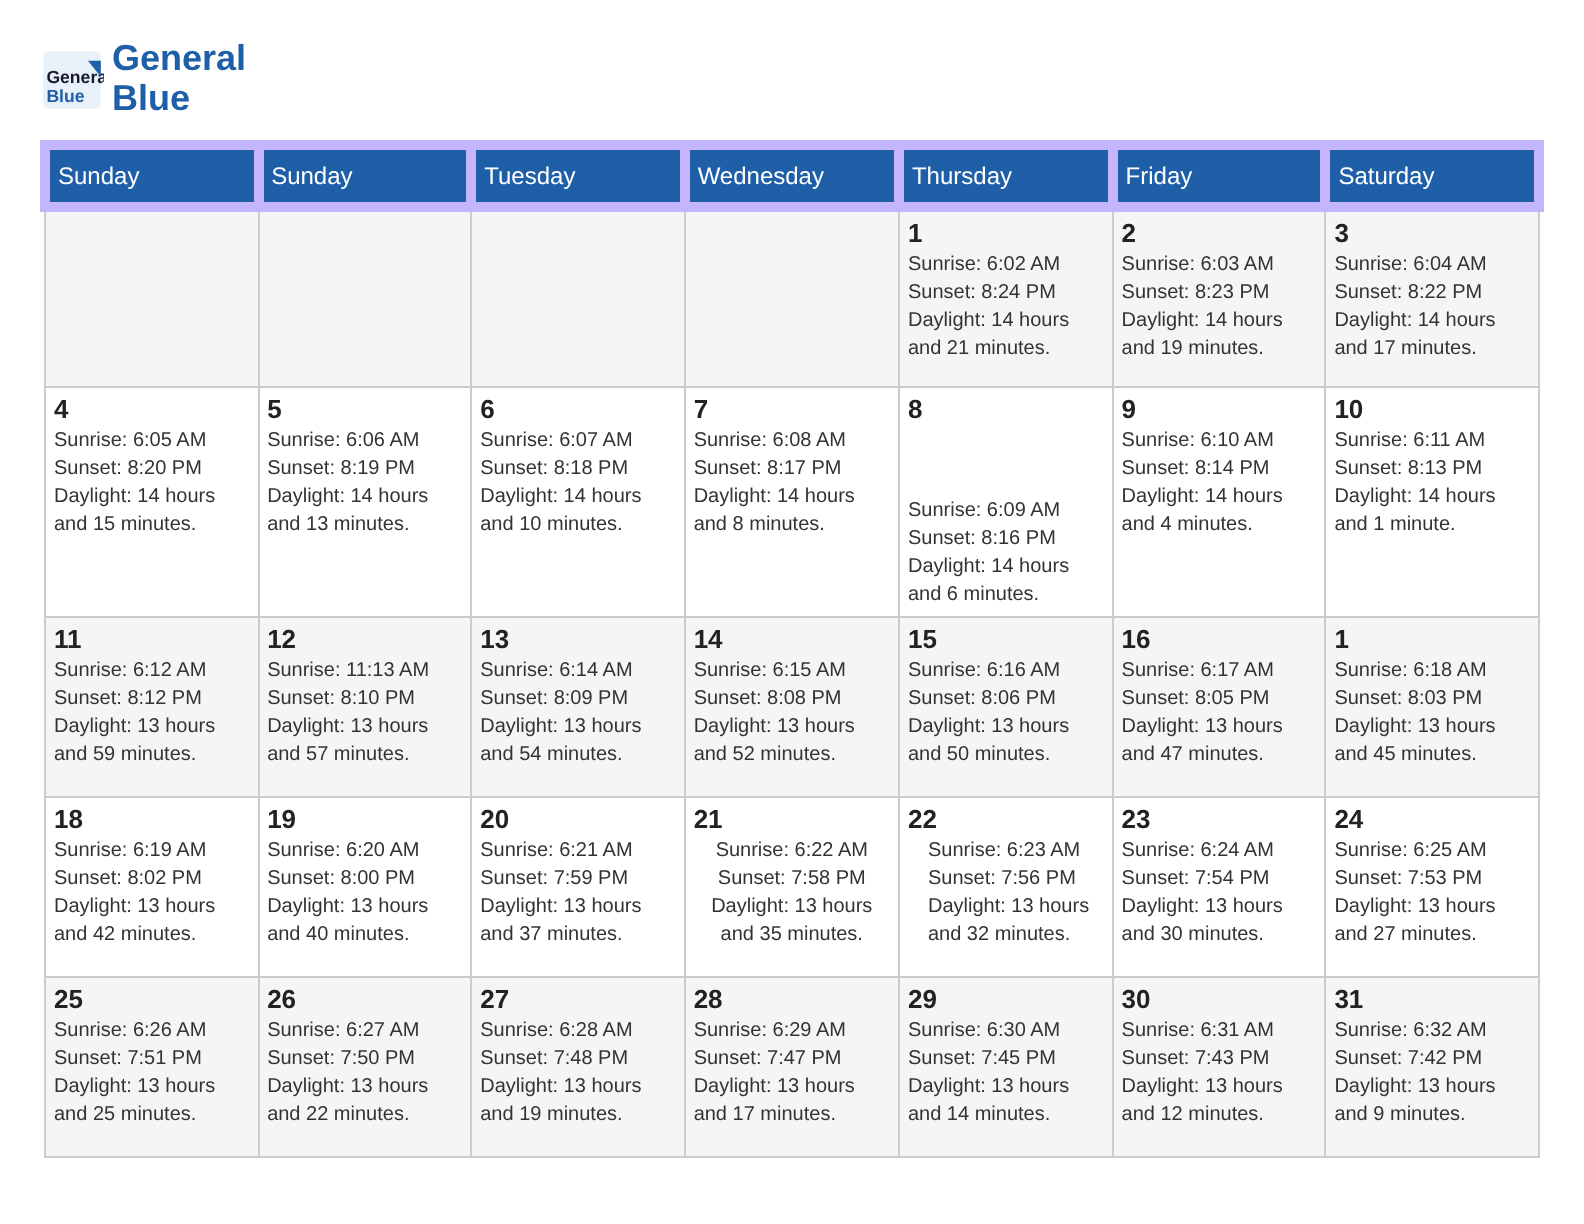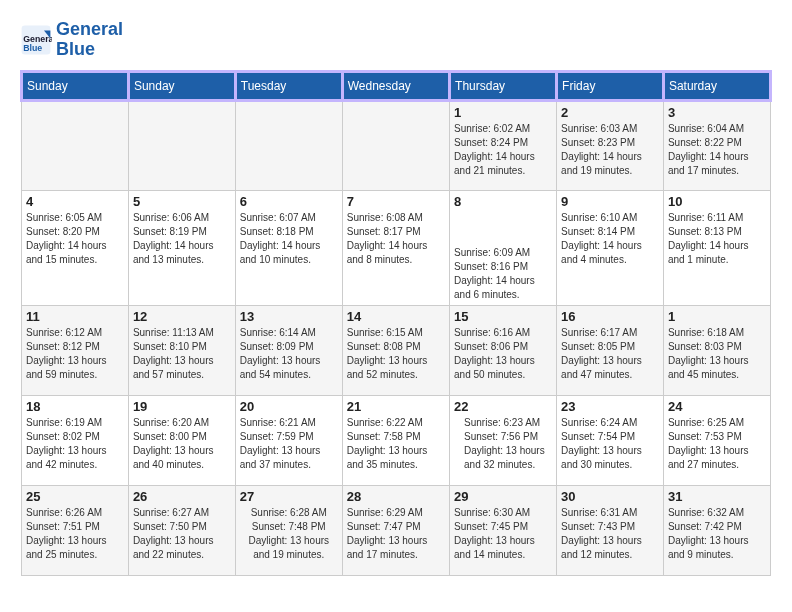--- a/index.html
+++ b/index.html
@@ -49,21 +49,21 @@
       border-collapse: collapse;
       font-size: 10.5px;
     }
     thead tr th {
       background-color: #1e5fa8;
       color: #fff;
       padding: 6px 4px;
       text-align: left;
       font-size: 12px;
       font-weight: normal;
-      border: 3px solid #c4b5fd;
+      border: 5px solid #c4b5fd;
     }
     tbody tr td {
       border: 1px solid #ccc;
       vertical-align: top;
       padding: 3px 4px;
       height: 90px;
       width: 108px;
     }
     tbody tr:nth-child(odd) td {
       background-color: #f5f5f5;
@@ -249,21 +249,21 @@
 Daylight: 13 hours and 40 minutes.</div>
         </td>
         <td>
           <span class="day-num">20</span>
           <div class="day-info" style="white-space: pre-line;">Sunrise: 6:21 AM
 Sunset: 7:59 PM
 Daylight: 13 hours and 37 minutes.</div>
         </td>
         <td>
           <span class="day-num">21</span>
-          <div class="day-info" style="white-space: pre-line;">Sunrise: 6:22 AM
+          <div class="day-info" style="white-space: pre-line; text-align: center;">Sunrise: 6:22 AM
 Sunset: 7:58 PM
 Daylight: 13 hours and 35 minutes.</div>
         </td>
         <td>
           <span class="day-num">22</span>
           <div class="day-info" style="white-space: pre-line; margin-left: 10px;">Sunrise: 6:23 AM
 Sunset: 7:56 PM
 Daylight: 13 hours and 32 minutes.</div>
         </td>
         <td>
@@ -287,21 +287,21 @@
 Daylight: 13 hours and 25 minutes.</div>
         </td>
         <td>
           <span class="day-num">26</span>
           <div class="day-info" style="white-space: pre-line;">Sunrise: 6:27 AM
 Sunset: 7:50 PM
 Daylight: 13 hours and 22 minutes.</div>
         </td>
         <td>
           <span class="day-num">27</span>
-          <div class="day-info" style="white-space: pre-line; text-align: center;">Sunrise: 6:28 AM
+          <div class="day-info" style="white-space: pre-line;">Sunrise: 6:28 AM
 Sunset: 7:48 PM
 Daylight: 13 hours and 19 minutes.</div>
         </td>
         <td>
           <span class="day-num">28</span>
           <div class="day-info" style="white-space: pre-line;">Sunrise: 6:29 AM
 Sunset: 7:47 PM
 Daylight: 13 hours and 17 minutes.</div>
         </td>
         <td>

